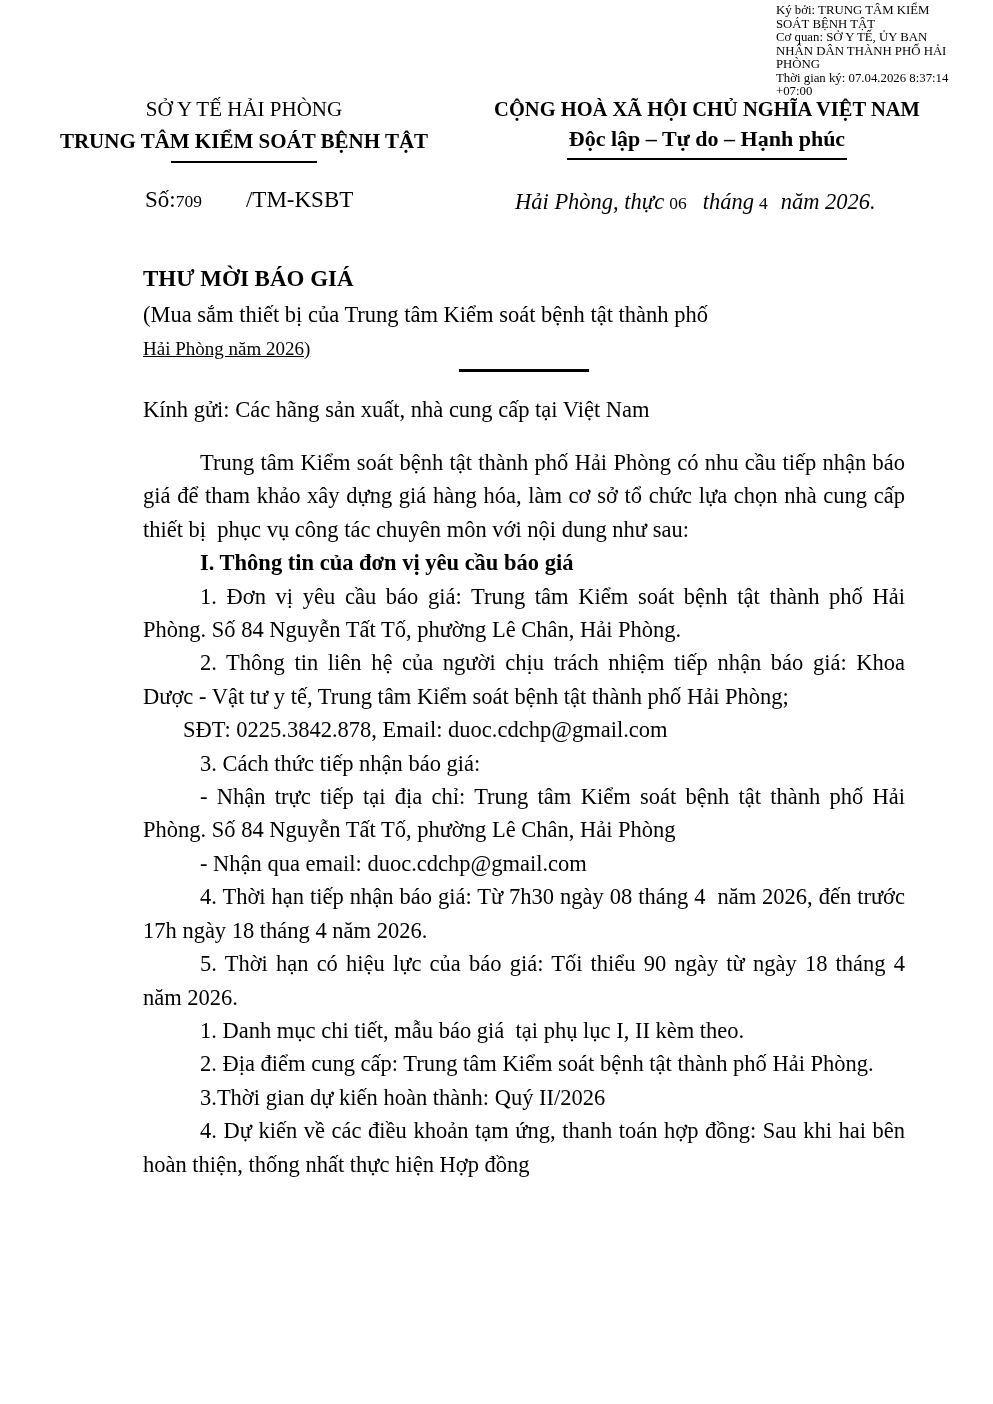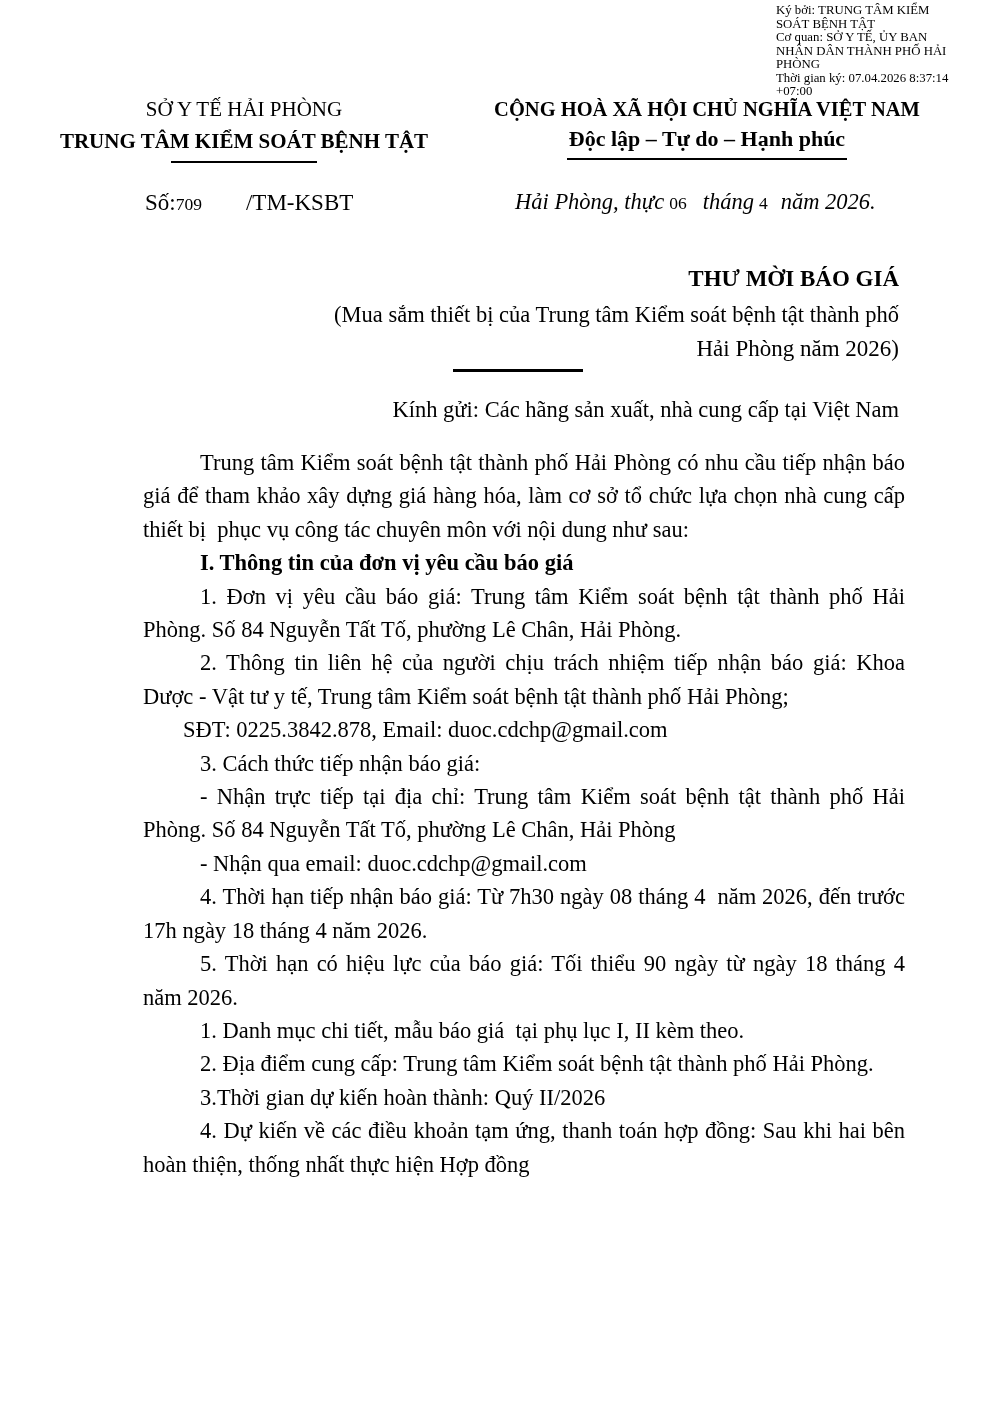--- a/index.html
+++ b/index.html
@@ -48,21 +48,21 @@
   .nat-line1 { font-size: 20.5px; line-height: 26px; font-weight: bold; }
   .nat-line2 { font-size: 22px; line-height: 28px; font-weight: bold; margin-top: 3px; }
   .rule-right { width: 280px; height: 1.6px; background: #000; margin: 5px auto 0; }
 
   
   .so-line {
     position: absolute;
     left: 145px;
     top: 188px;
     font-size: 23px;
-    line-height: 30px;
+    line-height: 24px;
   }
   .so-number { font-size: 17.5px; }
   .so-suffix { margin-left: 44px; }
 
   .date-line {
     position: absolute;
     left: 515px;
     top: 186px;
     font-size: 22.5px;
     line-height: 32px;
@@ -71,28 +71,28 @@
   .date-digit {
     font-style: normal;
     font-size: 17.5px;
   }
   .date-day { margin-left: 5px; margin-right: 16px; }
   .date-month { margin-left: 5px; margin-right: 13px; }
 
   
   .title-block {
     position: absolute;
-    left: 137px;
+    left: 143px;
     top: 264px;
     width: 762px;
-    text-align: right;
+    text-align: left;
   }
   .doc-title { font-size: 23px; line-height: 30px; font-weight: bold; }
   .doc-sub1 { font-size: 22.5px; line-height: 34px; margin-top: 4px; }
-  .doc-sub2 { font-size: 23px; line-height: 34px; }
+  .doc-sub2 { font-size: 19px; line-height: 34px; text-decoration: underline; }
   .rule-title { width: 130px; height: 2.6px; background: #000; margin: 3px auto 0; }
   .salutation { font-size: 22.5px; line-height: 34px; margin-top: 21px; }
 
   
   .body-text {
     position: absolute;
     left: 143px;
     top: 446px;
     width: 762px;
     font-size: 22.5px;

